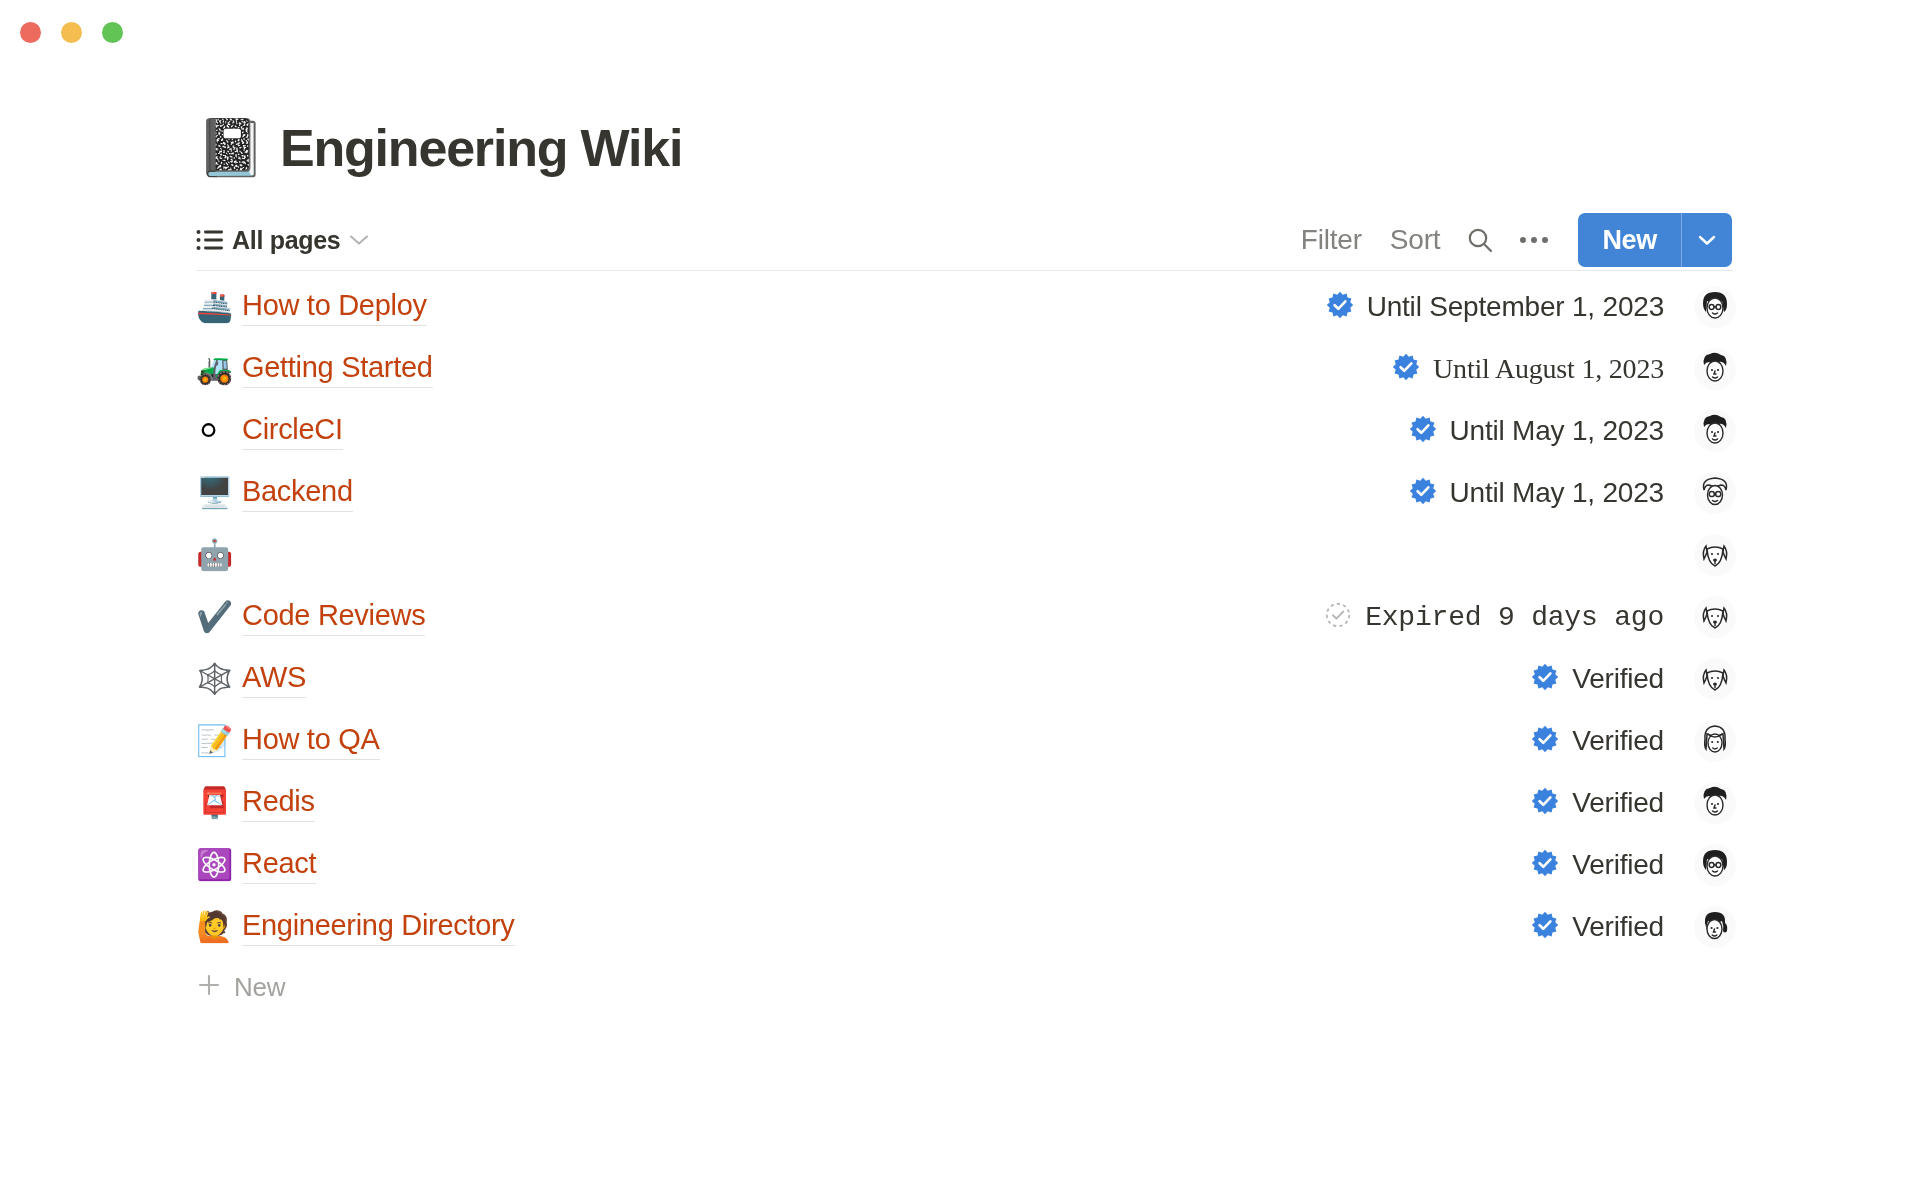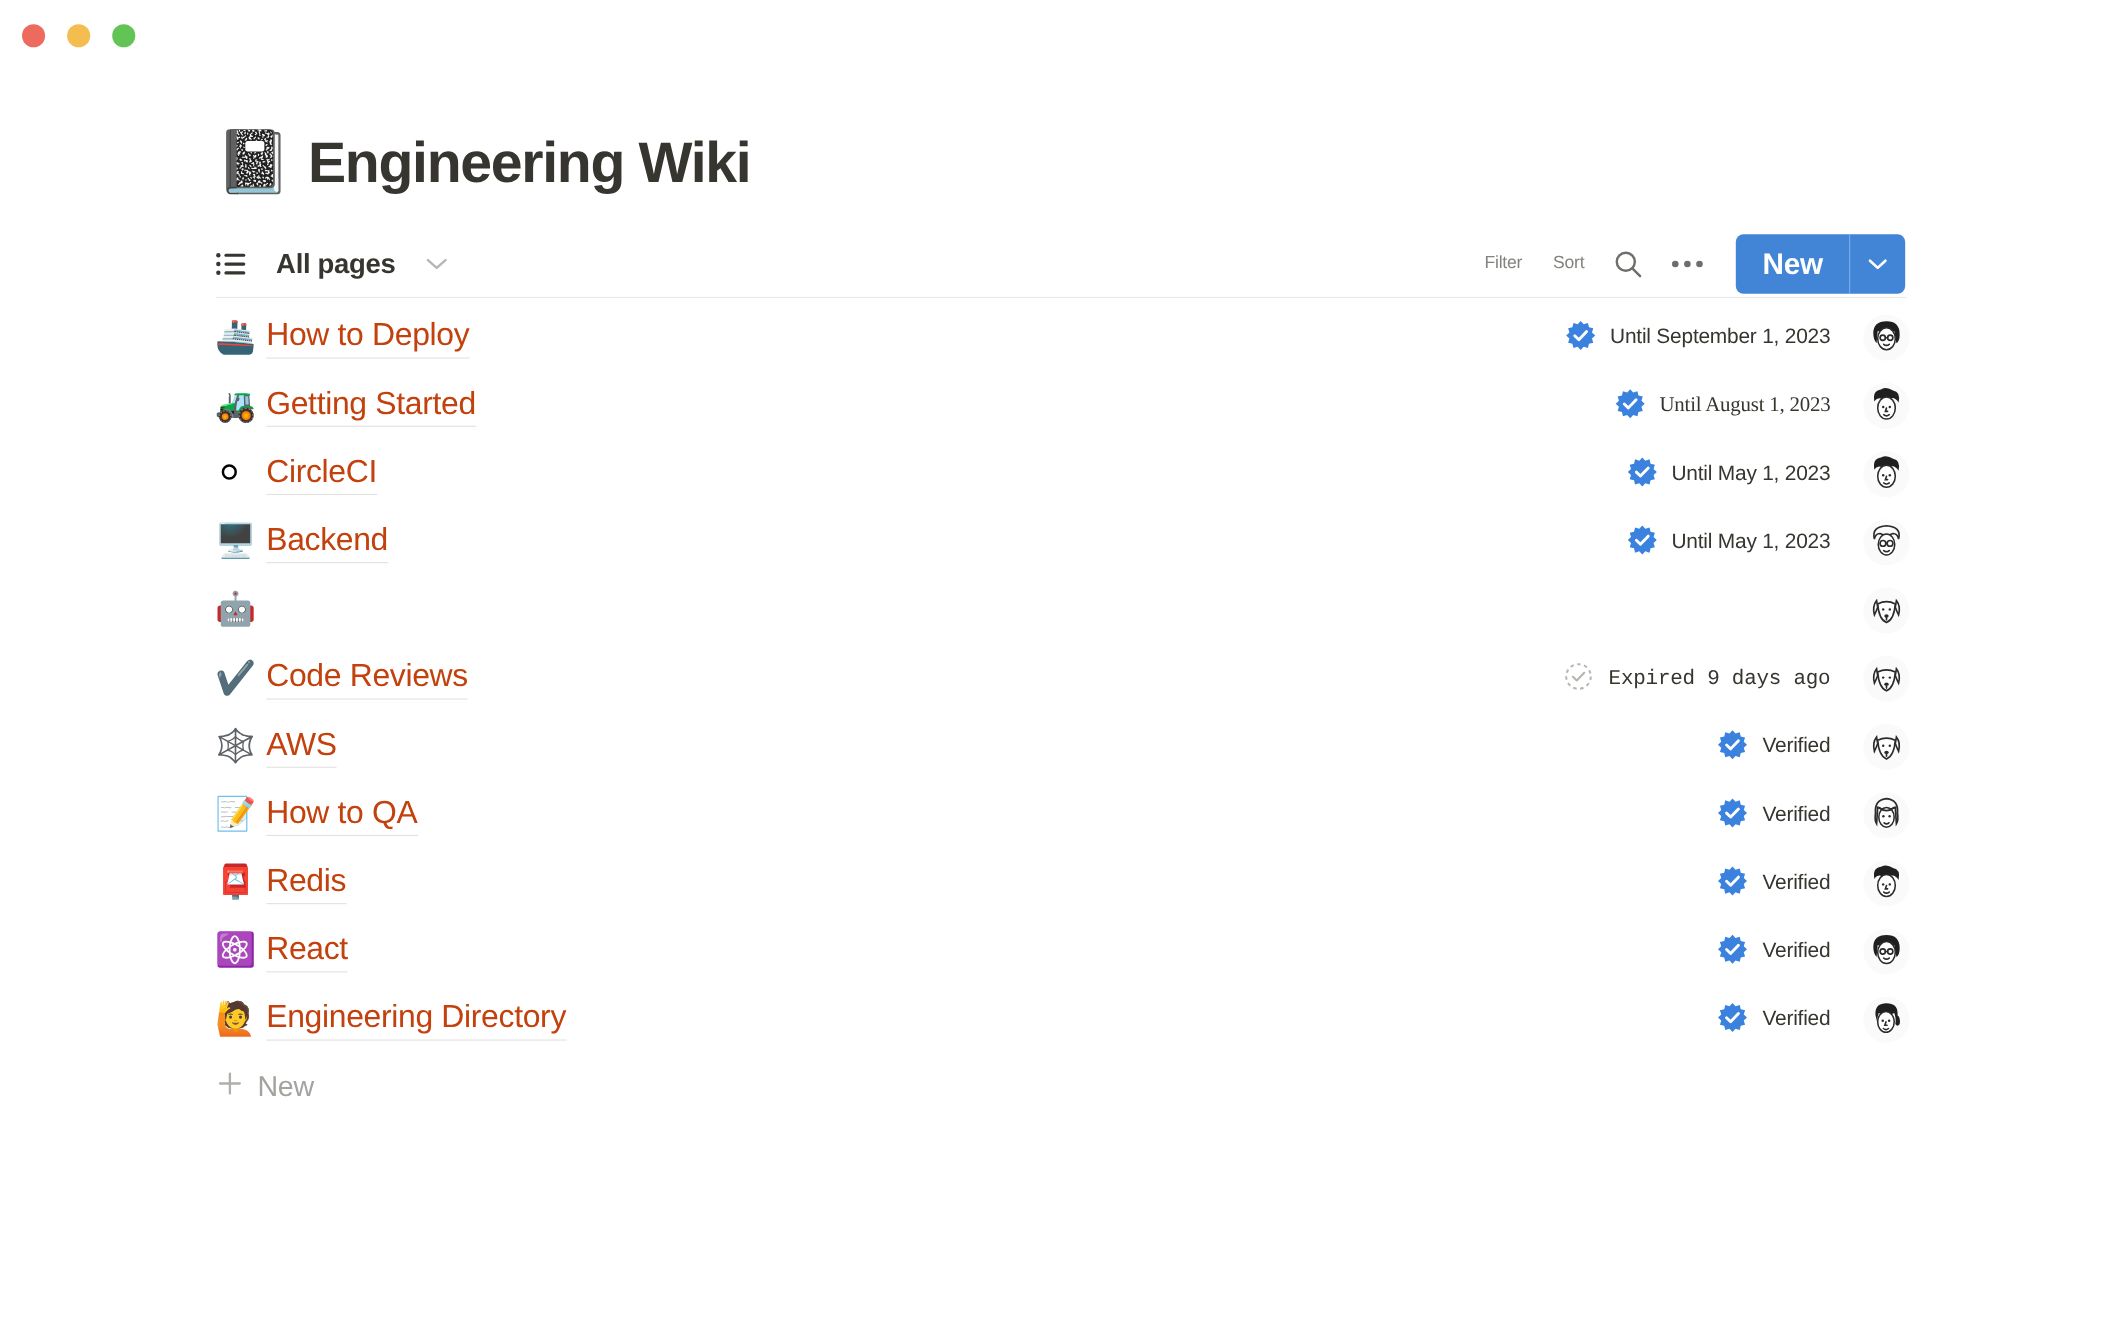--- a/index.html
+++ b/index.html
@@ -73,41 +73,41 @@
   .toolbar {
     display: flex;
     align-items: center;
     justify-content: space-between;
     height: 60px;
     padding-right: 4px;
   }
   .view-selector {
     display: flex;
     align-items: center;
-    gap: 27px;
+    gap: 8px;
     cursor: pointer;
   }
   .list-icon {
     display: block;
   }
   .view-label {
     font-size: 25px;
     font-weight: bold;
     color: #37352f;
     letter-spacing: -0.3px;
   }
   .chev-small { display: block; }
 
   .toolbar-right {
     display: flex;
     align-items: center;
     gap: 0;
   }
   .tb-text {
-    font-size: 16px;
+    font-size: 28px;
     color: #83827e;
     padding: 6px 14px;
     cursor: pointer;
     letter-spacing: -0.2px;
   }
   .tb-icon {
     padding: 6px 12px;
     display: flex;
     align-items: center;
     cursor: pointer;
@@ -189,21 +189,21 @@
 
   .status {
     display: flex;
     align-items: center;
     justify-content: flex-end;
     gap: 13px;
     flex: none;
     padding-right: 30px;
   }
   .status-text {
-    font-size: 19px;
+    font-size: 28px;
     color: #37352f;
     letter-spacing: -0.2px;
     white-space: nowrap;
   }
 
   .avatar {
     width: 42px;
     height: 42px;
     border-radius: 50%;
     background: #fafafa;

